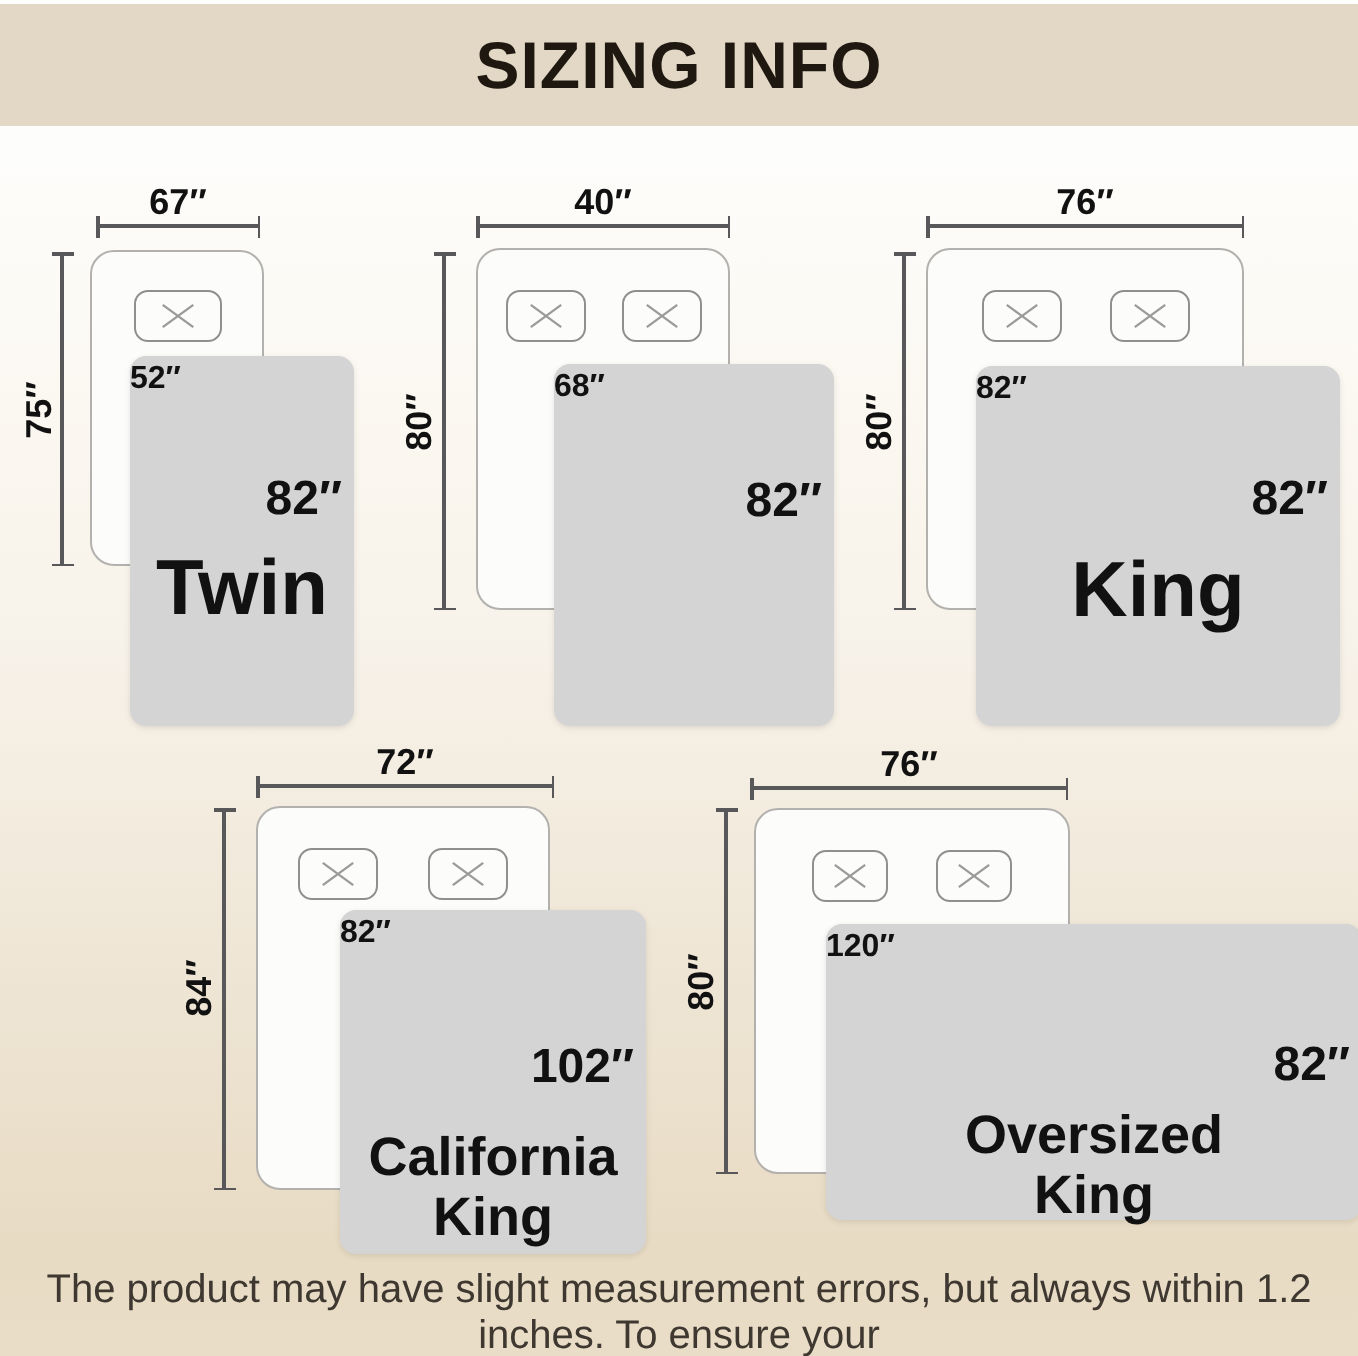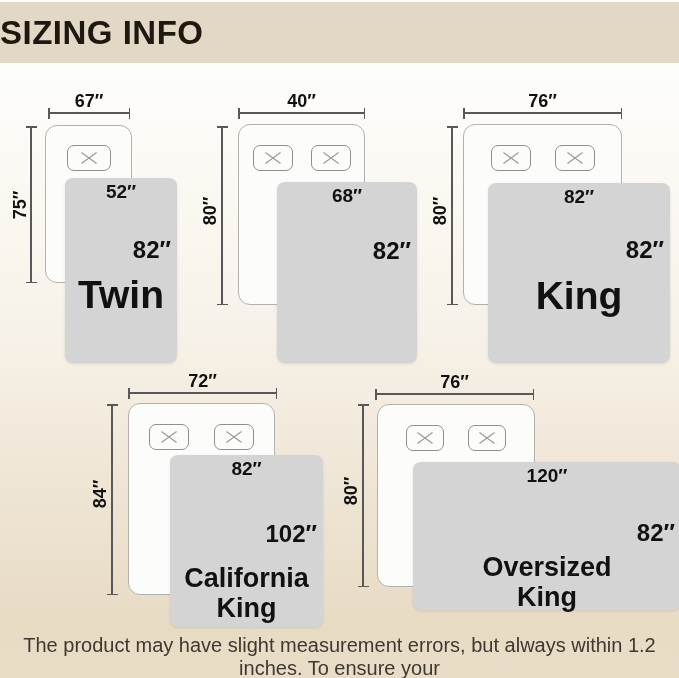--- a/index.html
+++ b/index.html
@@ -6,21 +6,21 @@
   .stage{
     position:relative;
     width:679px;height:678px;
     overflow:hidden;
     font-family:"Liberation Sans","DejaVu Sans",sans-serif;
     background:linear-gradient(180deg,#fdfdfc 9%,#fbf8f1 30%,#f7f2e9 48%,#efe6d6 70%,#e8dbc4 92%,#e9ddc7 100%);
   }
   .header-bar{
     position:absolute;left:0;top:2px;width:100%;height:61px;
     background:#e3d8c5;
-    display:flex;align-items:center;justify-content:flex-start;
+    display:flex;align-items:center;justify-content:center;
   }
   .header-title{
     font-size:33px;font-weight:bold;color:#1f1811;letter-spacing:.5px;
   }
   .hdim{position:absolute;height:1.5px;background:#58585a;}
   .hdim::before,.hdim::after{
     content:"";position:absolute;top:-4.5px;width:1.5px;height:11px;background:#58585a;
   }
   .hdim::before{left:0;}
   .hdim::after{right:0;}
@@ -46,22 +46,22 @@
   .pillow{
     width:42px;height:26px;border:1.2px solid #8f8f8f;border-radius:7px;
     box-sizing:border-box;
   }
   .pillow svg{display:block;width:100%;height:100%;}
   .blanket{
     position:absolute;background:#d4d4d4;border-radius:8px;
     box-shadow:0 1px 3px rgba(0,0,0,.10);
   }
   .blanket-top-label{
-    position:absolute;top:3px;left:0;right:0;text-align:center;
-    font-size:19px;font-weight:bold;color:#111;
+    position:absolute;top:3px;left:0;right:0;
+    font-size:16px;font-weight:bold;color:#111;
   }
   .blanket-side-label{
     position:absolute;right:6px;transform:translateY(-50%);
     font-size:24px;font-weight:bold;color:#111;
   }
   .blanket-name{
     position:absolute;left:50%;transform:translate(-50%,-50%);
     font-size:39px;font-weight:bold;color:#111;white-space:nowrap;text-align:center;
   }
   .blanket-name.two-line{font-size:27px;line-height:1.1;}

